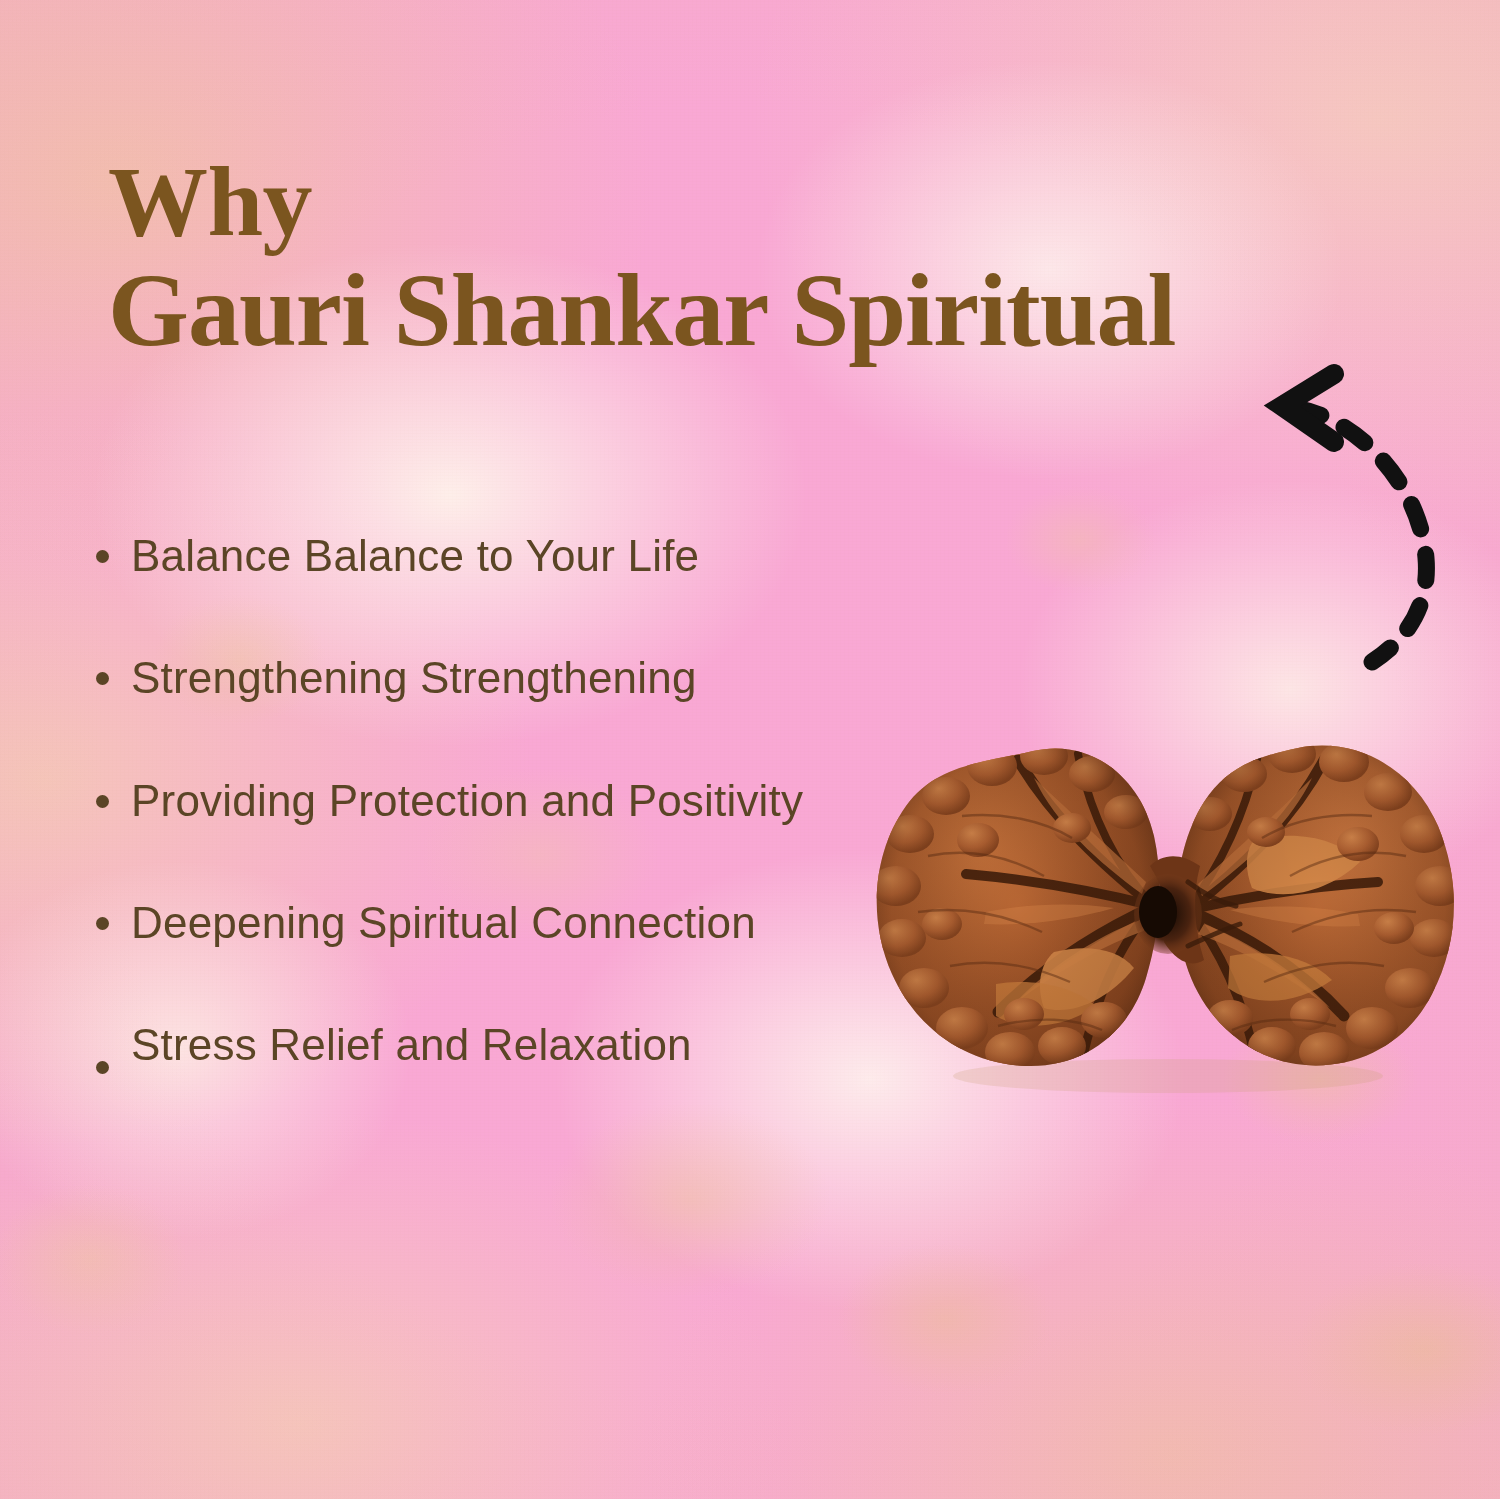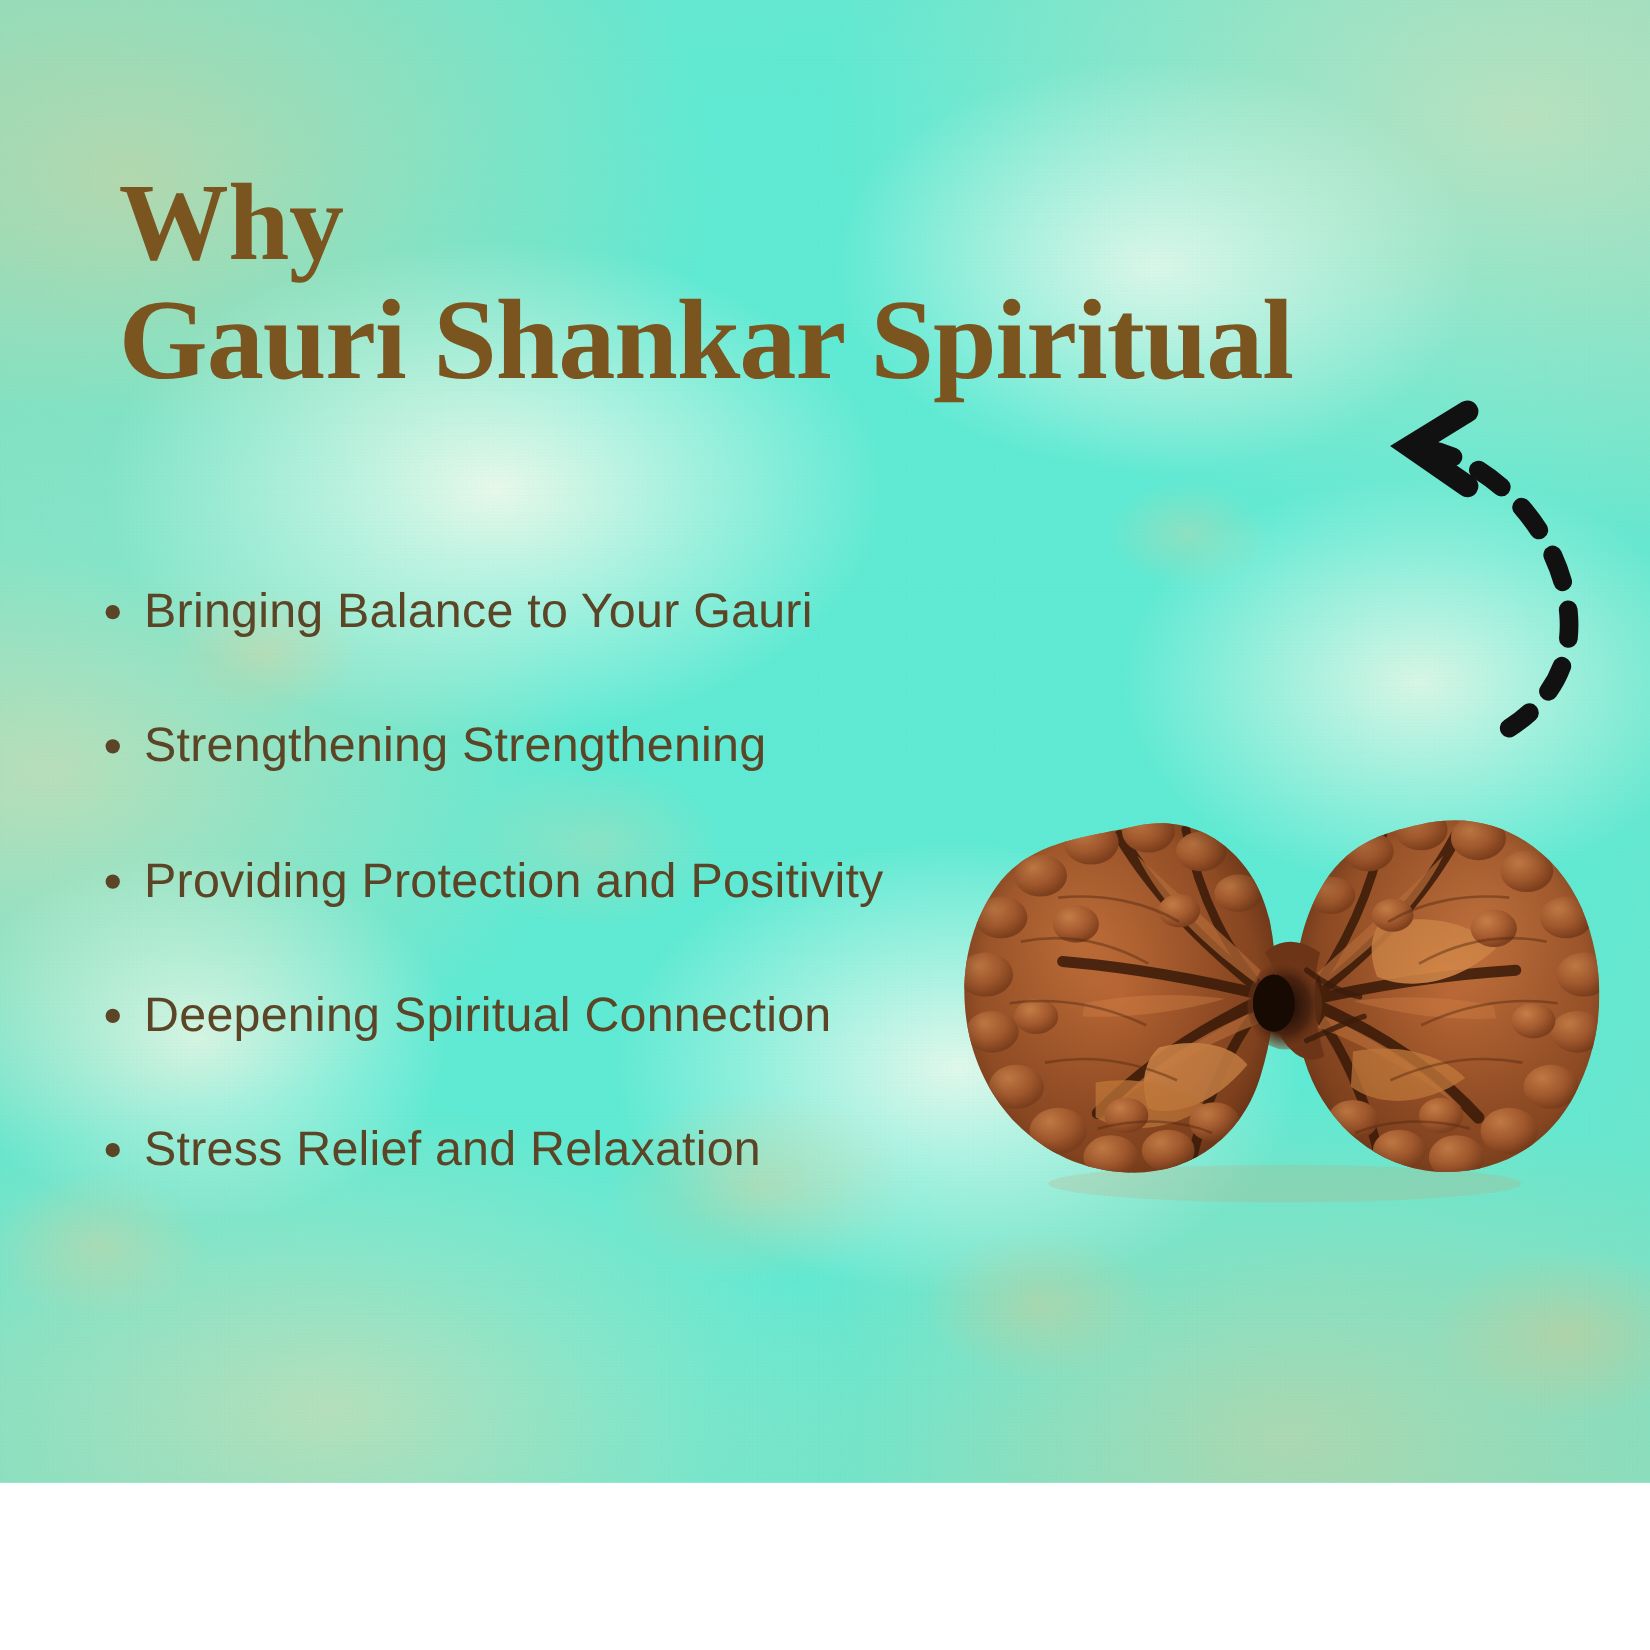--- a/index.html
+++ b/index.html
@@ -9,22 +9,22 @@
   body {
     width: 1500px;
     height: 1500px;
     overflow: hidden;
     font-family: "Liberation Sans", sans-serif;
   }
 
   #poster {
     position: relative;
     width: 1500px;
-    height: 1348px;
-    background-color: #5eead4;
+    height: 1499px;
+    background-color: #f9a8d4;
     overflow: hidden;
     isolation: isolate;
   }
 
   
   .bg-layer {
     position: absolute;
     inset: 0;
     pointer-events: none;
   }
@@ -101,21 +101,21 @@
     display: flex;
     align-items: flex-start;
     color: #5b4526;
     font-family: "Liberation Sans", "DejaVu Sans", sans-serif;
     font-weight: 400;
     font-size: 44px;
     line-height: 1.28;
     letter-spacing: 0.2px;
     margin-bottom: 66px;
   }
-  .benefit:last-child { margin-bottom: 0; }
+  .benefit:last-child { margin-bottom: 0; align-items: flex-end; }
   .benefit .dot {
     flex: 0 0 auto;
     width: 13px;
     height: 13px;
     border-radius: 50%;
     background: #5b4526;
     margin-top: 22px;
     margin-right: 22px;
   }
   .benefit .txt { flex: 1 1 auto; }
@@ -151,21 +151,21 @@
   <div class="bg-layer bg-vignette"></div>
 
   <h1 class="heading">
     <span class="line1">Why</span>
     <span class="line2">Gauri Shankar Spiritual</span>
   </h1>
 
   <ul class="benefits">
     <li class="benefit">
       <span class="dot"></span>
-      <span class="txt">Bringing Balance to Your Gauri</span>
+      <span class="txt">Balance Balance to Your Life</span>
     </li>
     <li class="benefit">
       <span class="dot"></span>
       <span class="txt">Strengthening Strengthening</span>
     </li>
     <li class="benefit">
       <span class="dot"></span>
       <span class="txt">Providing Protection and Positivity</span>
     </li>
     <li class="benefit">

